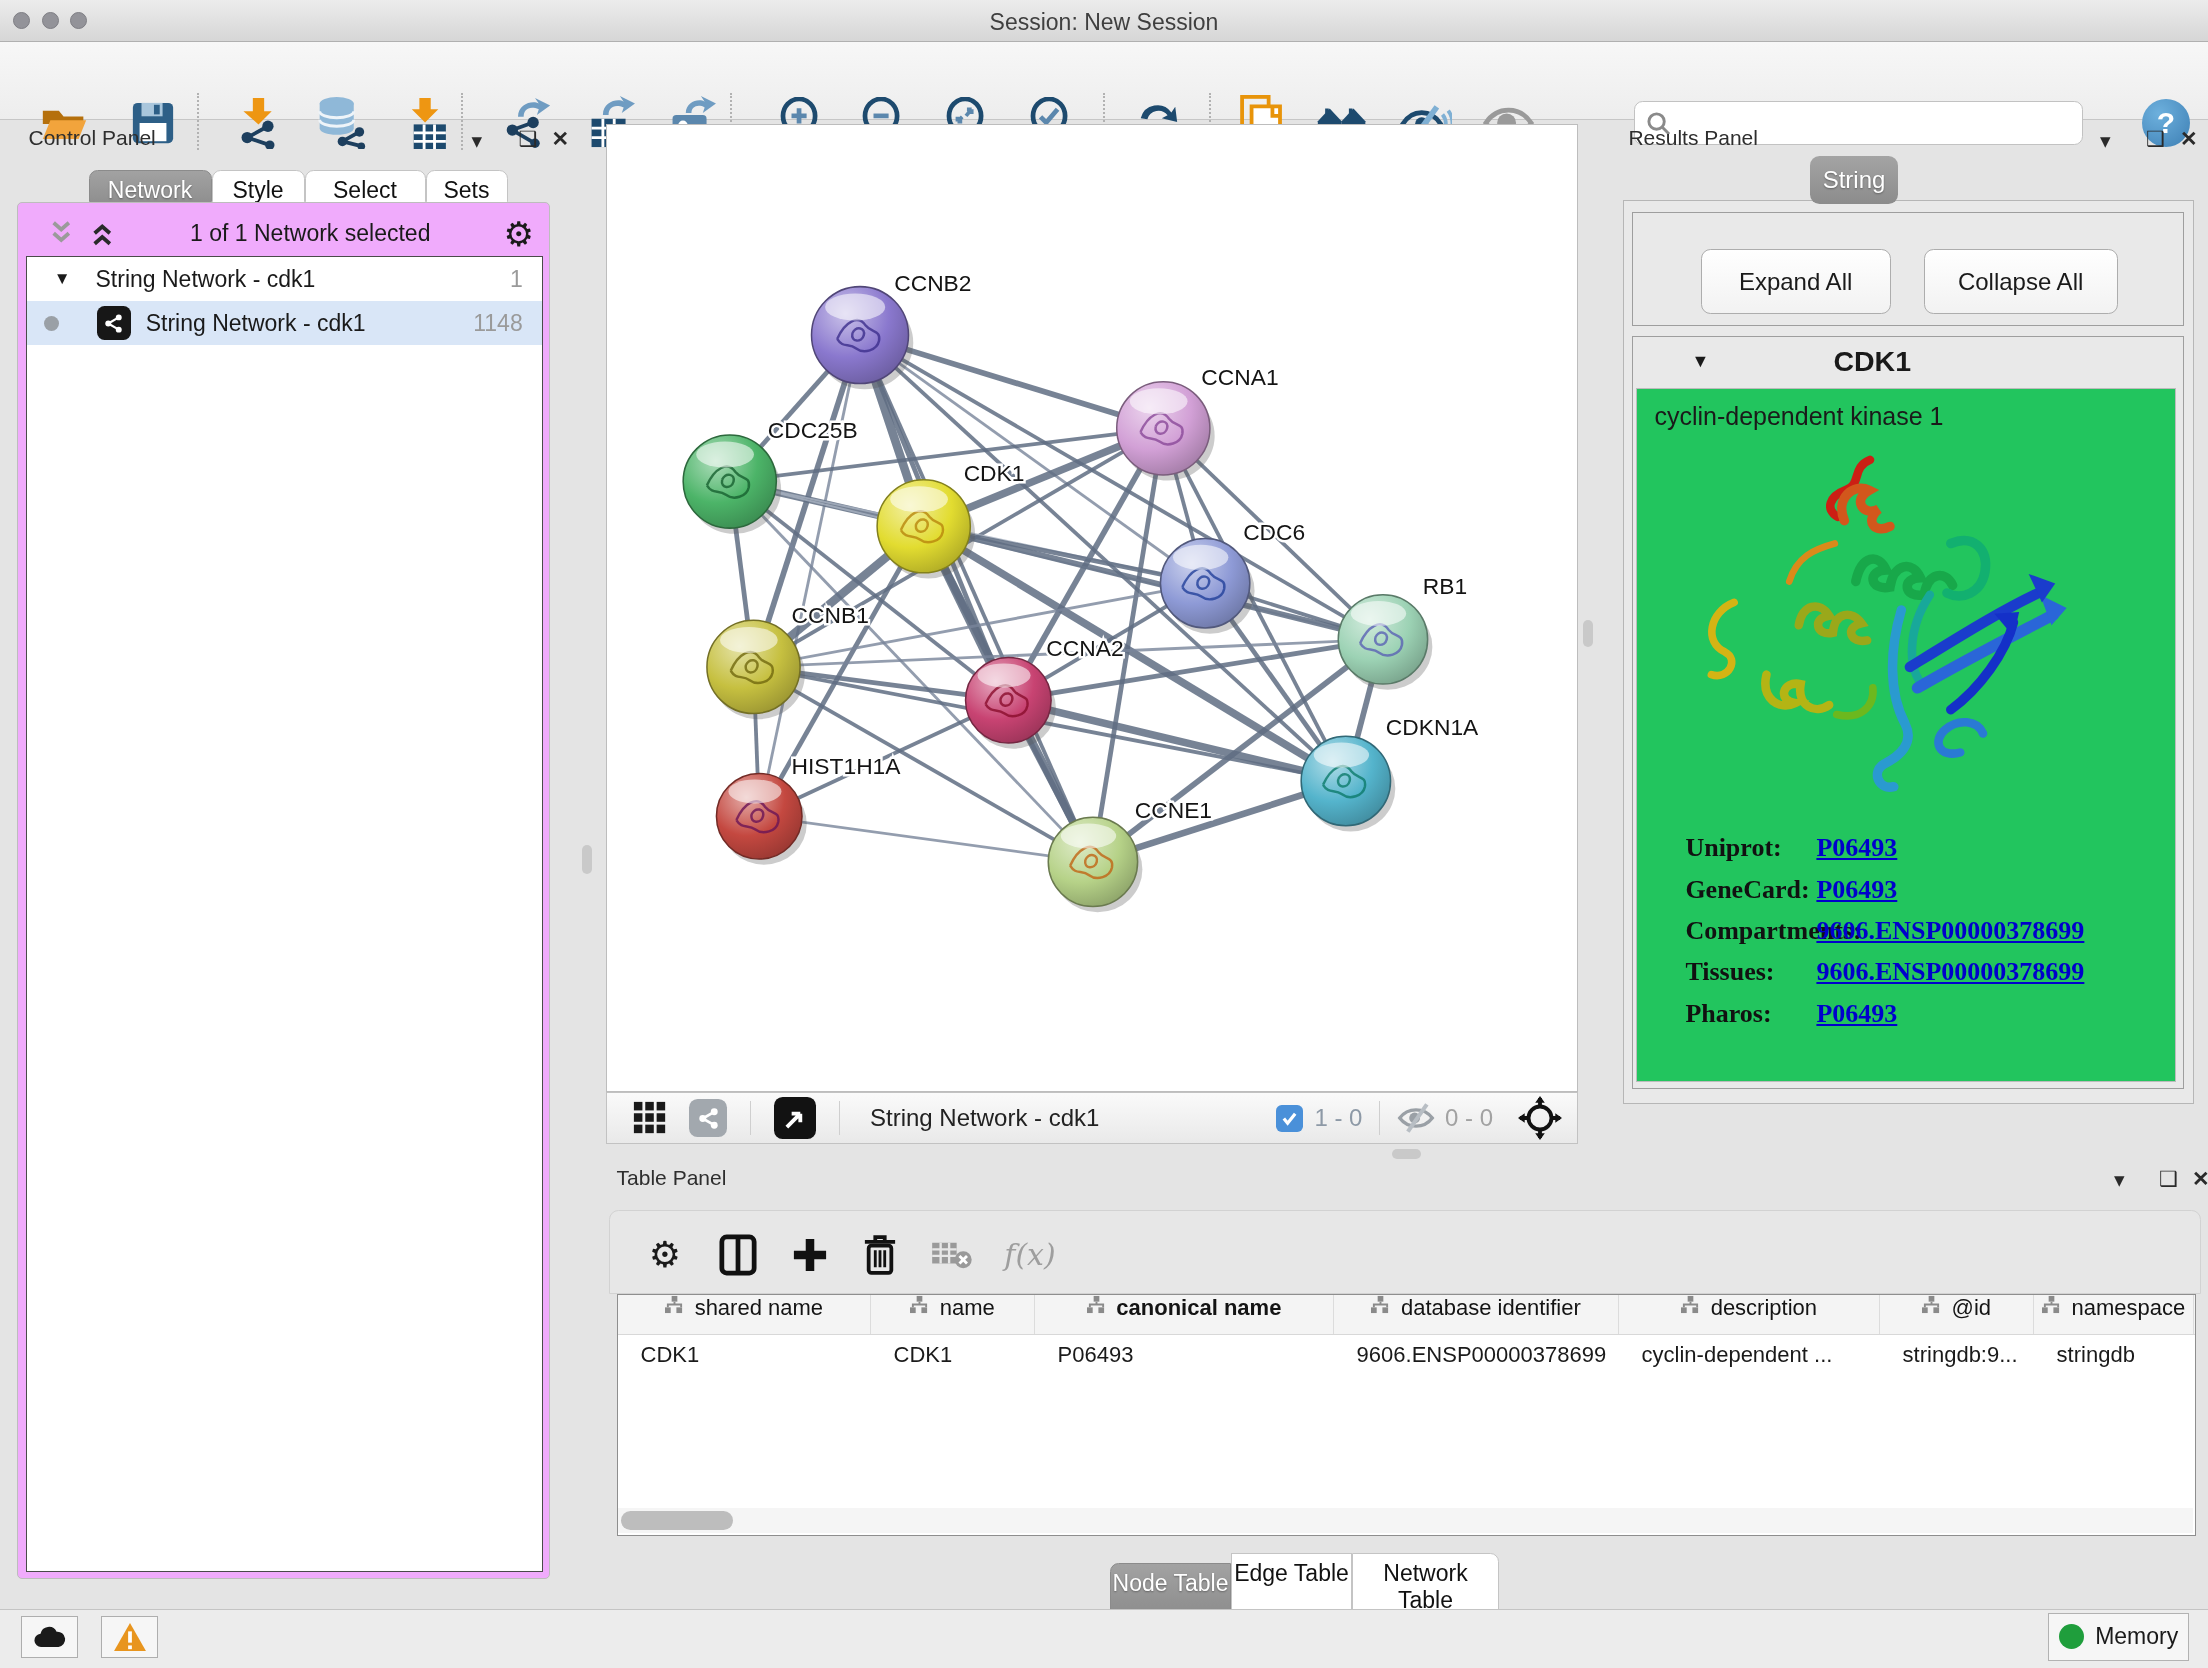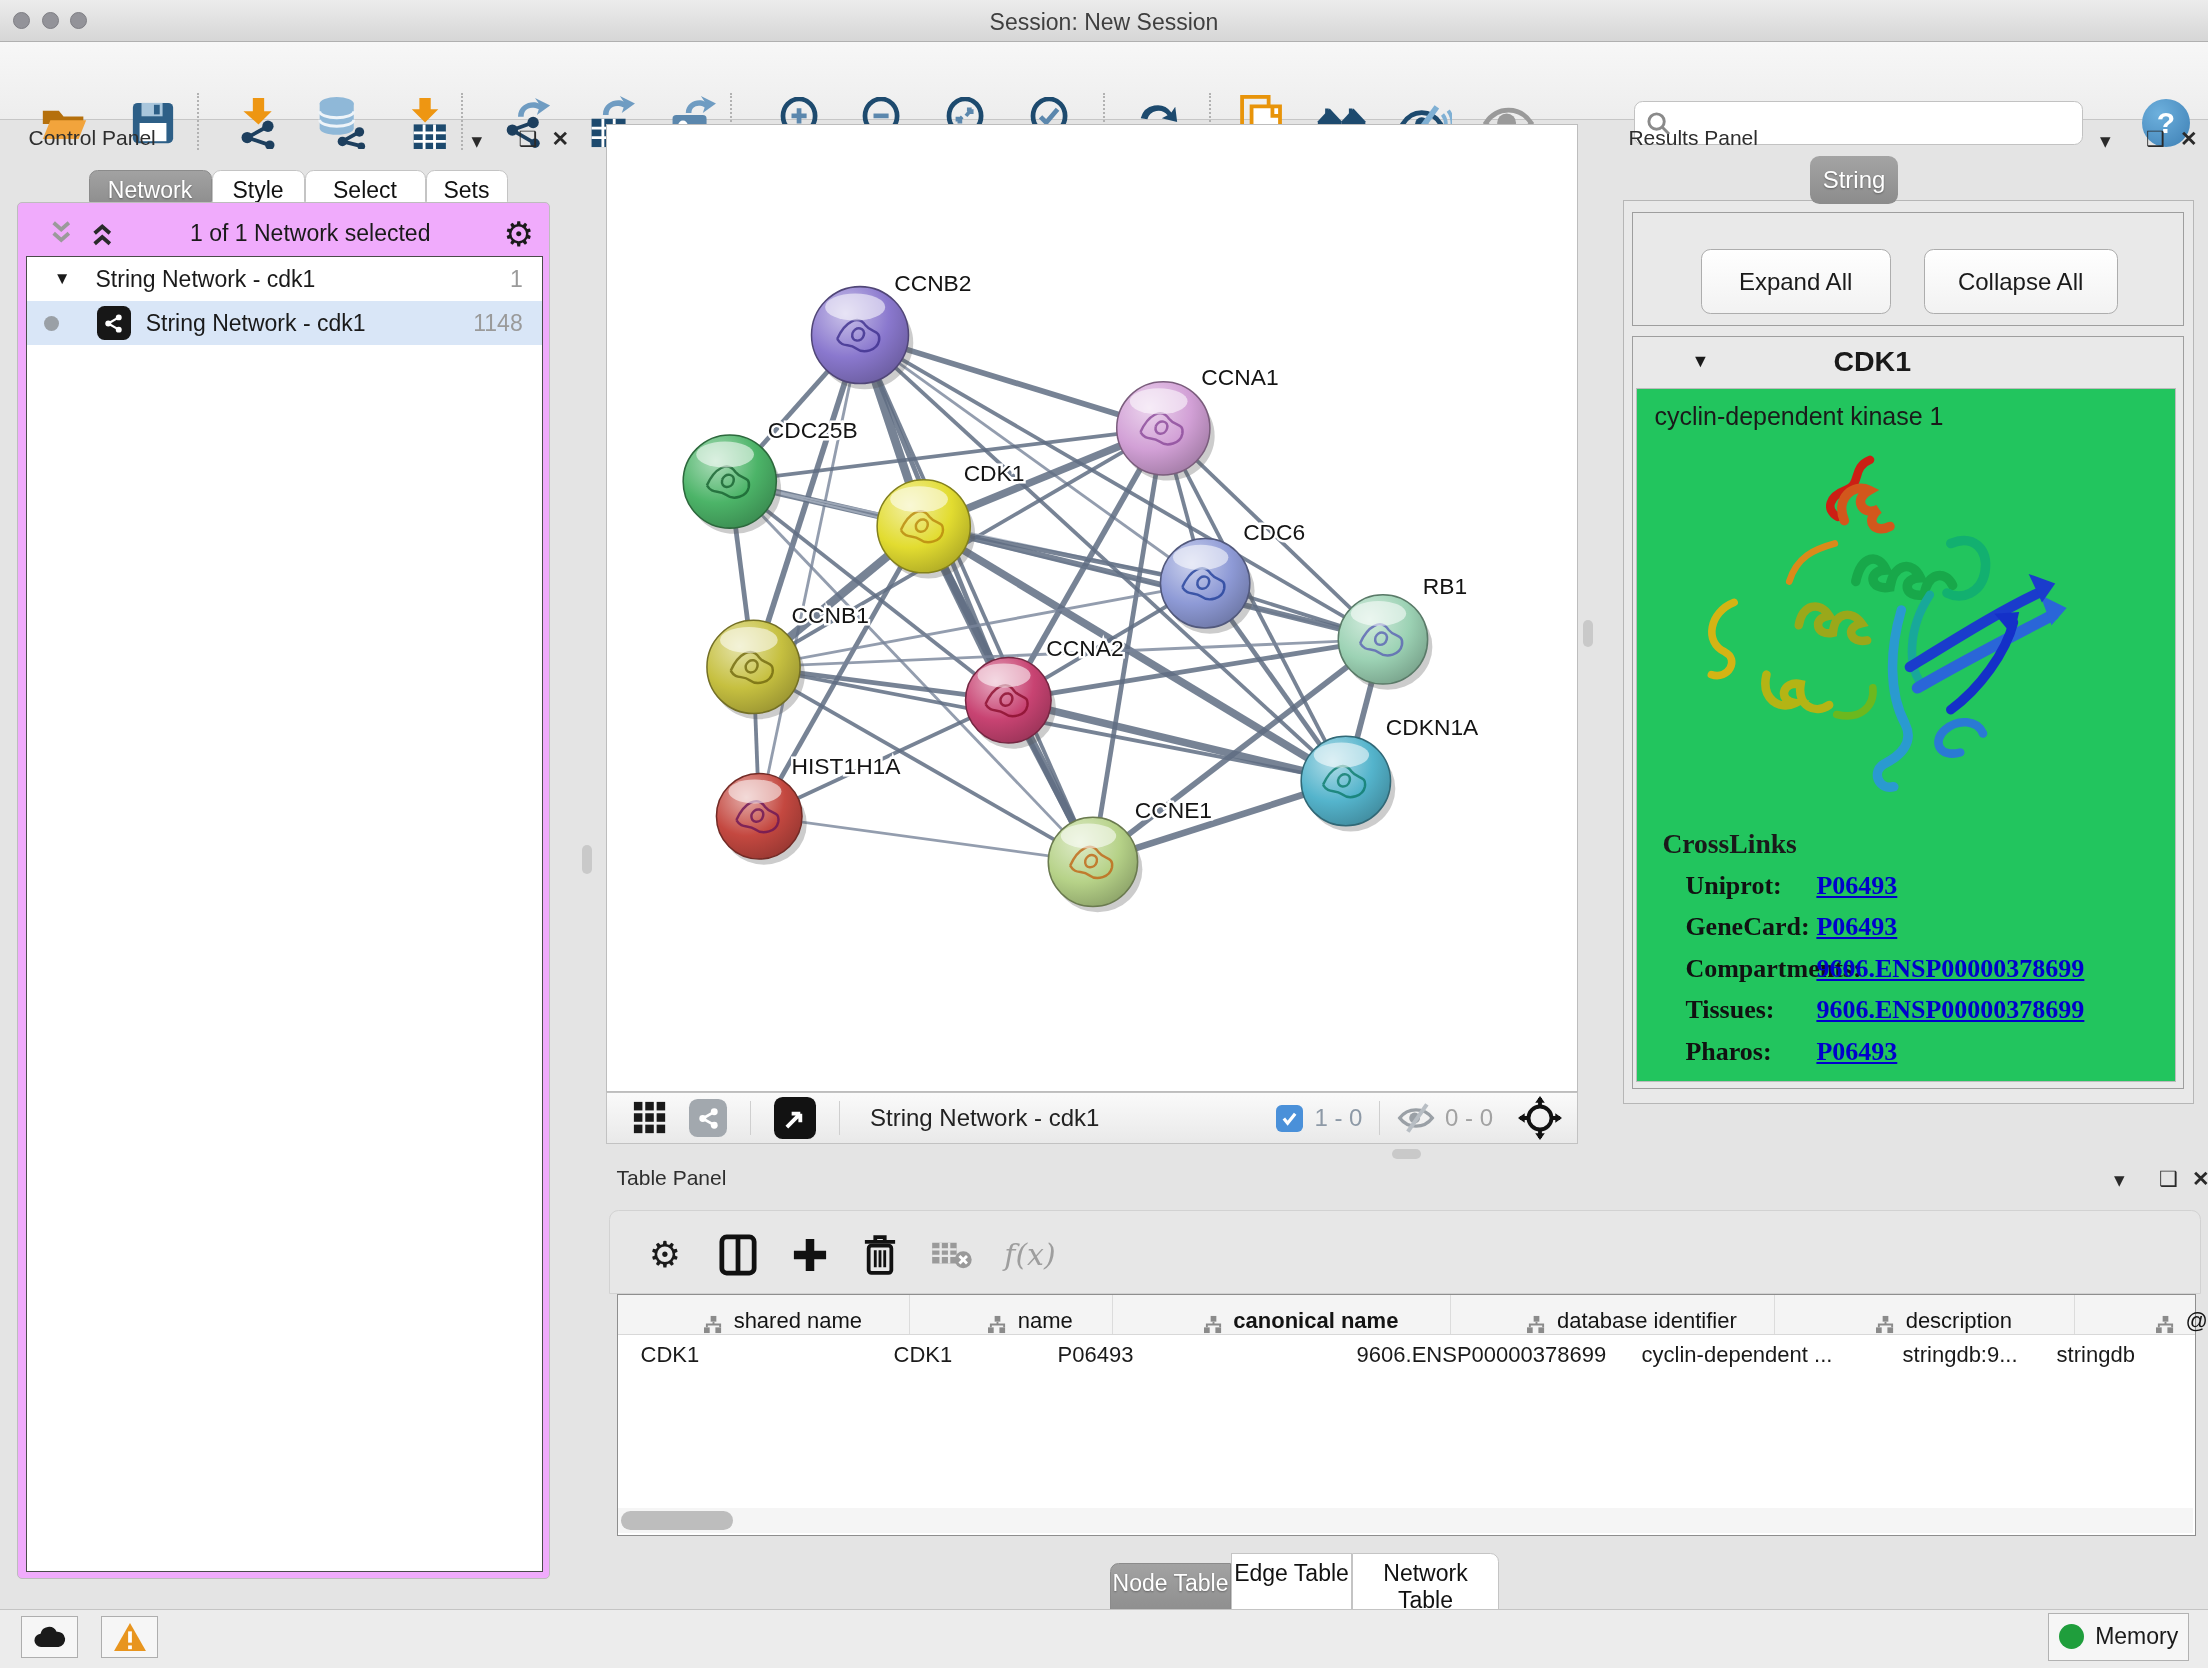--- a/index.html
+++ b/index.html
@@ -66,22 +66,22 @@
   .xlink-label { width:179px; padding-left:48px; color:#111; }
   .xlink-val { color:#0000cc; text-decoration:underline; }
 
   
   .tp-strip { position:absolute; left:609px; top:1210px; width:1592px; height:382px; }
   .tp-toolbar { position:absolute; left:0; top:0; width:100%; height:84px; background:#e7e7e7;
     border:1px solid #d2d2d2; border-radius:9.5px 9.5px 0 0; }
   .tp-tool { position:absolute; top:17px; width:53px; height:53px; display:flex; align-items:center; justify-content:center; }
   .dtable { position:absolute; left:7.6px; top:84px; width:1579px; height:242px; background:#fff; border:1.9px solid #8e8e8e; }
   .dt-header { display:flex; height:40px; background:#f4f4f4; border-bottom:1.9px solid #d8d8d8; }
-  .dt-hcell { display:flex; align-items:flex-end; justify-content:center; gap:9.5px; font-size:22px; color:#141414;
-    border-right:1px solid #dcdcdc; overflow:hidden; white-space:nowrap; flex:none;margin-left:39px; }
+  .dt-hcell { display:flex; align-items:flex-start; justify-content:center; gap:9.5px; font-size:22px; color:#141414;
+    border-right:1px solid #dcdcdc; overflow:hidden; white-space:nowrap; flex:none; }
   .dt-row { display:flex; height:40px; }
   .dt-cell { display:flex; align-items:center; font-size:22px; padding-left:23px; overflow:hidden; white-space:nowrap; flex:none; }
   .hscroll { position:absolute; left:0px; bottom:1.9px; width:1575px; height:25px; background:#f5f5f5; }
   .hthumb { position:absolute; left:3.8px; top:2.9px; width:112px; height:19px; background:#bdbdbd; border-radius:9.5px; }
   .tp-tabs { position:absolute; left:501px; top:343px; display:flex; }
   .tp-tabs .tab { border-radius:0; }
   .tp-tabs .tab:first-child { border-radius:8.6px 0 0 8.6px; }
   .tp-tabs .tab:last-child { border-radius:0 8.6px 8.6px 0; }
 
   
@@ -603,21 +603,20 @@
           <path d="M300 330 c-22 6 -30 -12 -16 -24 c14 -12 34 -10 40 4" stroke="#2a7ad4" stroke-width="9"></path>
           <path d="M255 262 c55 -32 105 -57 143 -77" stroke="#2a66d8" stroke-width="12"></path>
           <path d="M247 240 c52 -32 100 -62 140 -80" stroke="#1a3ccc" stroke-width="11"></path>
           <path d="M290 285 c30 -22 58 -60 66 -92" stroke="#1430c8" stroke-width="10"></path>
         </g>
         <polygon points="412,178 384,164 396,196" fill="#2a66d8"></polygon>
         <polygon points="400,152 372,142 386,172" fill="#1a3ccc"></polygon>
         <polygon points="362,182 336,184 356,208" fill="#1430c8"></polygon>
       </svg>
 
-      <div style="margin:5.7px 0 0 25px; font-family:'Liberation Serif', serif; font-size:27.6px; font-weight:bold;">CrossLinks</div>
       <div class="xlink-row">
         <span class="xlink-label">Uniprot:</span>
         <span class="xlink-val">P06493</span>
       </div>
       <div class="xlink-row">
         <span class="xlink-label">GeneCard:</span>
         <span class="xlink-val">P06493</span>
       </div>
       <div class="xlink-row">
         <span class="xlink-label">Compartments:</span>

